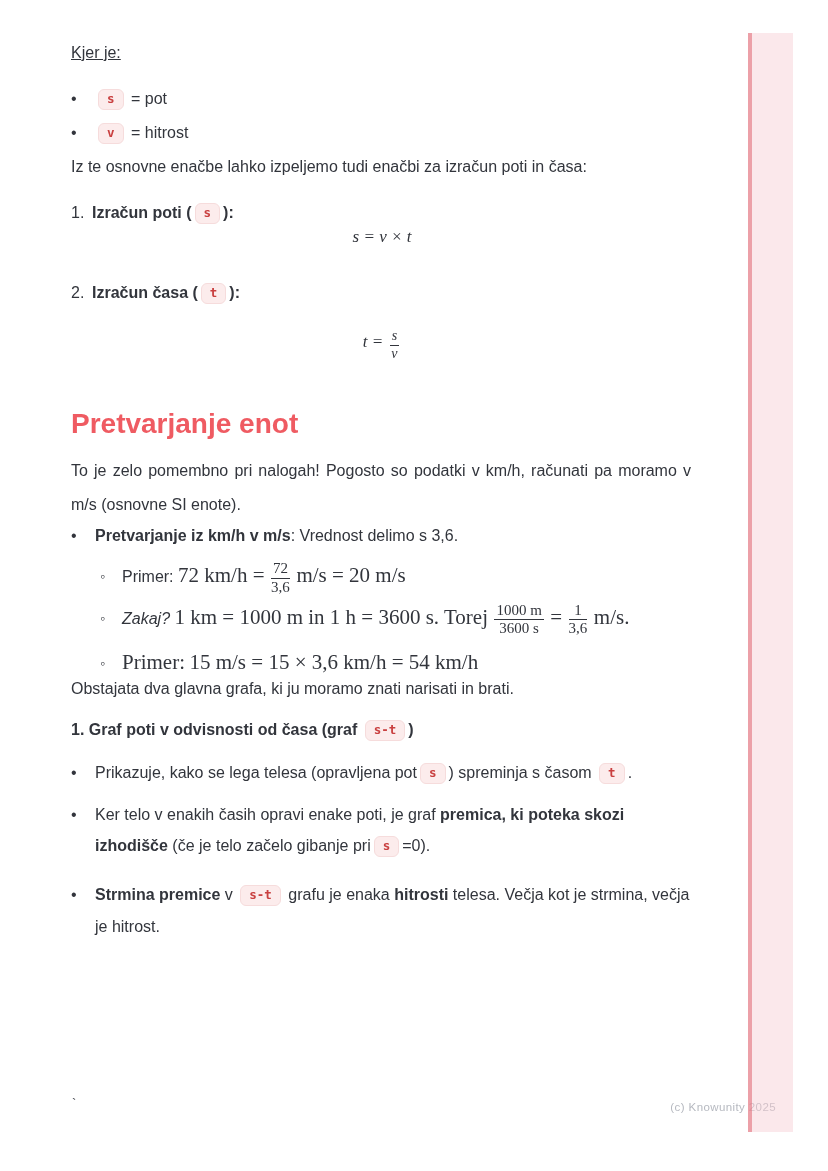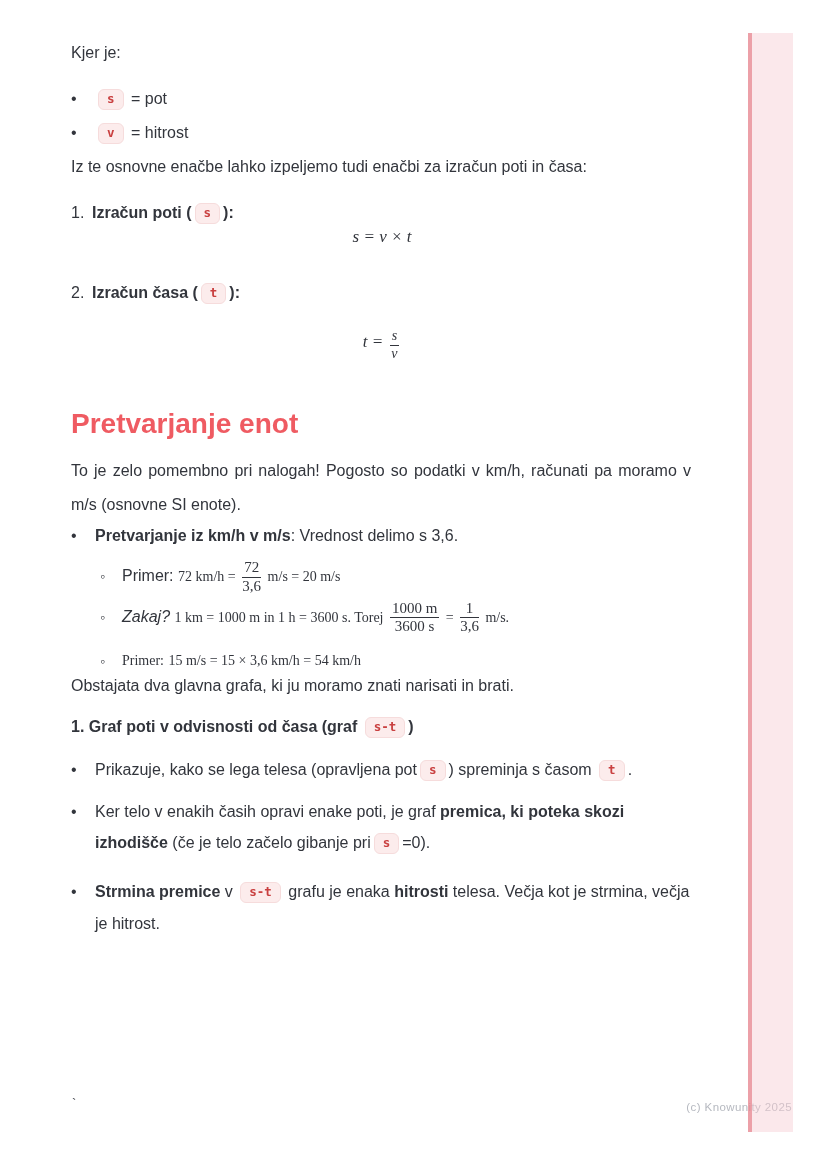--- a/index.html
+++ b/index.html
@@ -24,49 +24,49 @@
   .li > .marker::before{content:"•";font-size:16px;}
   .li > .body{flex:1;}
   .sub{margin-left:29px;}
   .sub > .marker{flex:none;width:22px;}
   .sub > .marker::before{content:"◦";font-size:14px;position:relative;top:1px;}
   .oli{display:flex;}
   .oli > .num{flex:none;width:21px;}
   .bold{font-weight:700;}
   .it{font-style:italic;}
   
-  .math{font-family:"Liberation Serif",serif;font-size:14px;}
+  .math{font-family:"Liberation Serif",serif;font-size:21px;}
   .mathit{font-family:"Liberation Serif",serif;font-style:italic;font-size:17px;}
   .formula{text-align:center;}
   .frac{display:inline-block;vertical-align:-0.65em;text-align:center;line-height:1.05;margin:0 2px;font-size:15px;}
   .frac .num{display:block;padding:0 2px 1px;border-bottom:1px solid currentColor;}
   .frac .den{display:block;padding-top:1px;}
   .frac-lg{font-size:14px;vertical-align:-0.75em;}
   
-  #p-kjer{margin-bottom:22px;}
+  #p-kjer{margin-bottom:22px;text-decoration:underline;}
   #ul-where{margin-bottom:8px;}
   #p-iz{margin-bottom:22px;}
   #f1{margin-bottom:32px;}
   #f2{margin-top:24px;margin-bottom:34px;height:48px;}
   #h2-pretvarjanje{margin-bottom:17px;}
   #p-toje{text-align:justify;line-height:34px;margin-bottom:2px;width:620px;}
   #sb1{margin-top:12px;line-height:30px;margin-bottom:0;}
   #sb2{margin-top:6px;line-height:30px;margin-bottom:0;}
   #b2{margin-top:14px;}
   #sb3{margin-top:12px;line-height:26px;margin-bottom:0;}
   #h2-graficni{margin-top:33px;margin-bottom:17px;}
   #p-obstajata{margin-bottom:17px;}
   #p-graf{margin-bottom:19px;font-weight:700;}
   #g1{margin-bottom:14px;}
   #g2{line-height:31px;margin-bottom:18px;}
   #g3{line-height:32px;}
   
   .stray{position:absolute;left:72px;top:1096px;font-size:13px;color:#4a4d55;}
   .footer{
-    position:absolute;right:36px;top:1101px;font-size:11.5px;letter-spacing:.4px;
+    position:absolute;right:52px;top:1101px;font-size:11.5px;letter-spacing:.4px;
     color:#b6b9c0;z-index:2;
   }
   
   .edge-strip{
     position:absolute;left:748px;top:33px;width:41px;height:1099px;
     background:rgba(247,205,210,0.45);border-left:4px solid rgba(226,112,124,0.6);
     z-index:5;
   }
 </style>
 </head>

